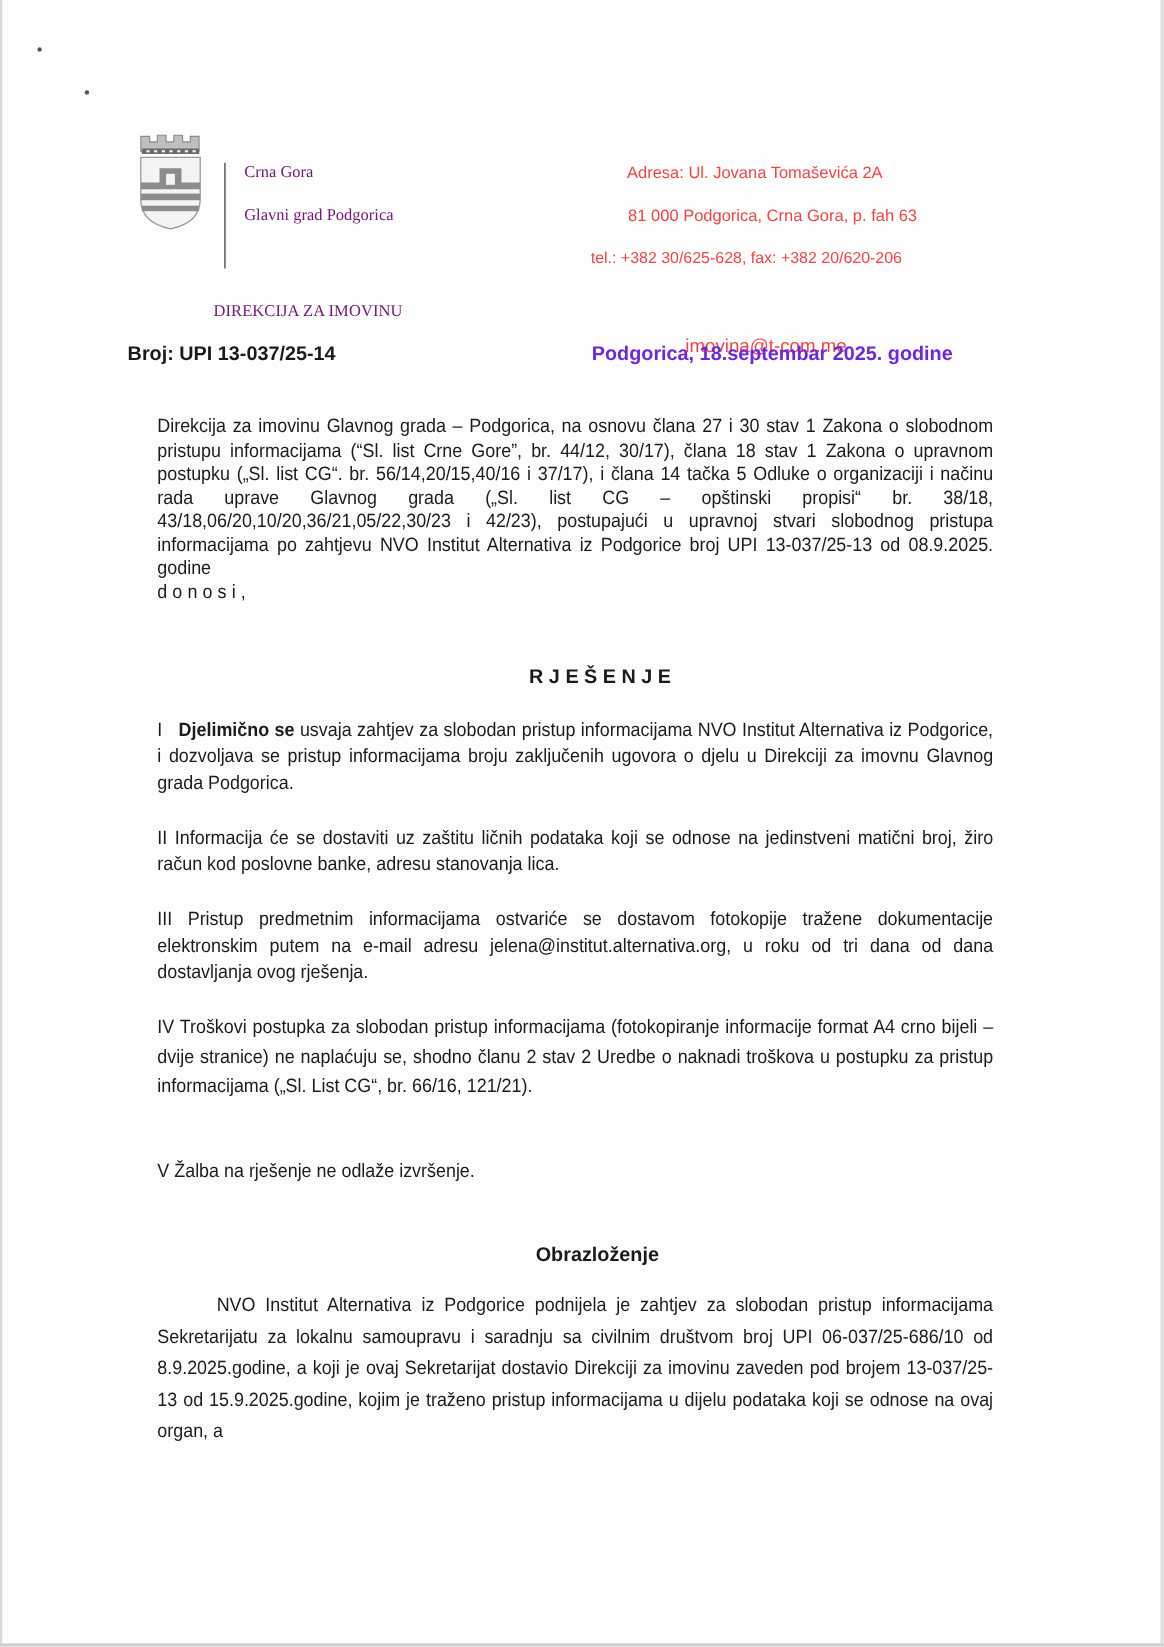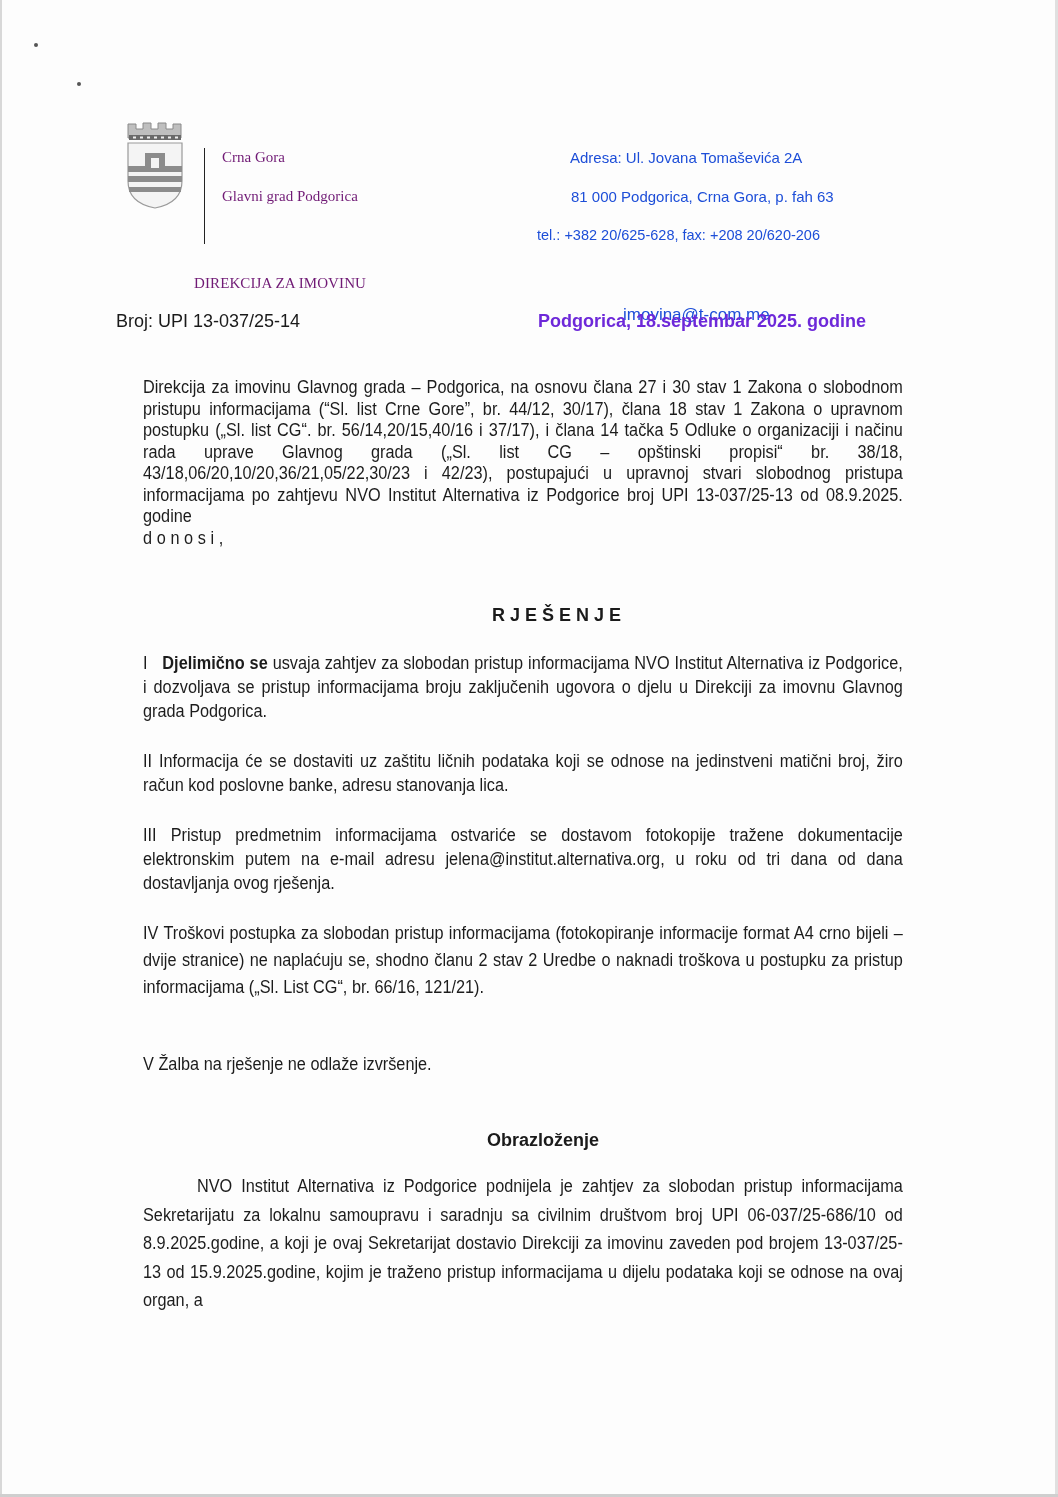--- a/index.html
+++ b/index.html
@@ -38,47 +38,47 @@
       position: absolute; left: 204px; top: 148px; width: 1px; height: 96px; background: #222;
     }
     .lh-left {
       position: absolute; font-size: 15px; color: #701a75; font-family: Liberation Serif, serif;
     }
     .lh-country { left: 222px; top: 149px; }
     .lh-city { left: 222px; top: 188px; }
     .lh-dept { left: 194px; top: 227px; letter-spacing: 0.1px; margin-top: 48px; }
 
     .lh-right {
-      position: absolute; font-size: 15px; color: #1d4ed8;
+      position: absolute; font-size: 15px; color: #ef4444;
     }
     .lh-address { left: 570px; top: 149px; }
     .lh-postal { left: 571px; top: 188px; }
     .lh-phone { left: 537px; top: 227px; font-size: 14.5px; }
     .lh-email { left: 623px; top: 265px; font-size: 17px; margin-top: 40px; }
 
     .ref-number {
-      position: absolute; left: 116px; top: 311px; font-size: 18px; font-weight: normal; color: #1a1a1a;
+      position: absolute; left: 116px; top: 311px; font-size: 18px; font-weight: bold; color: #1a1a1a;
     }
     .ref-date {
       position: absolute; left: 538px; top: 311px; font-size: 18px; font-weight: bold; color: #6d28d9;
     }
 
     
     .para {
       position: absolute; left: 143px; width: 760px;
       font-size: 17.5px; line-height: 21.5px; text-align: justify;
       color: #1c1c1c;
       transform: scaleX(0.93); transform-origin: left top;
       width: 817px;
     }
     .para.intro { top: 377px; }
     .para.intro .last-line { display: block; letter-spacing: 5px; }
 
     .decision-heading {
-      position: absolute; left: 16px; width: 1036px; top: 605px;
+      position: absolute; left: 5px; width: 1036px; top: 605px;
       text-align: center; font-size: 18px; font-weight: bold; letter-spacing: 5px;
       padding-left: 50px; box-sizing: border-box;
     }
     .item-1 { top: 651px; line-height: 24px; }
     .item-2 { top: 749px; line-height: 24px; }
     .item-3 { top: 823px; line-height: 24px; }
     .item-4 { top: 920px; line-height: 27px; }
     .item-5 { top: 1052px; line-height: 24px; }
 
     .reasoning-heading {
@@ -123,21 +123,21 @@
   </svg>
 </div>
 <div class="divider-line"></div>
 
 <div class="lh-left lh-country">Crna Gora</div>
 <div class="lh-left lh-city">Glavni grad Podgorica</div>
 <div class="lh-left lh-dept">DIREKCIJA ZA IMOVINU</div>
 
 <div class="lh-right lh-address">Adresa: Ul. Jovana Tomaševića 2A</div>
 <div class="lh-right lh-postal">81 000 Podgorica, Crna Gora, p. fah 63</div>
-<div class="lh-right lh-phone">tel.: +382 20/625-628, fax: +208 20/620-206</div>
+<div class="lh-right lh-phone">tel.: +382 30/625-628, fax: +382 20/620-206</div>
 <div class="lh-right lh-email">imovina@t-com.me</div>
 
 <div class="ref-number">Broj: UPI 13-037/25-14</div>
 <div class="ref-date">Podgorica, 18.septembar 2025. godine</div>
 
 <div class="para intro">
   <span>Direkcija za imovinu Glavnog grada – Podgorica, na osnovu člana 27 i 30 stav 1 Zakona o slobodnom pristupu informacijama (“Sl. list Crne Gore”, br. 44/12, 30/17), člana 18 stav 1 Zakona o upravnom postupku („Sl. list CG“. br. 56/14,20/15,40/16 i 37/17), i člana  14 tačka 5 Odluke o organizaciji i načinu rada uprave Glavnog grada („Sl. list CG – opštinski propisi“ br. 38/18, 43/18,06/20,10/20,36/21,05/22,30/23 i 42/23),  postupajući u upravnoj stvari slobodnog pristupa informacijama po zahtjevu NVO Institut Alternativa iz Podgorice   broj UPI 13-037/25-13 od 08.9.2025. godine</span>
   <span class="last-line">donosi,</span>
 </div>
 

